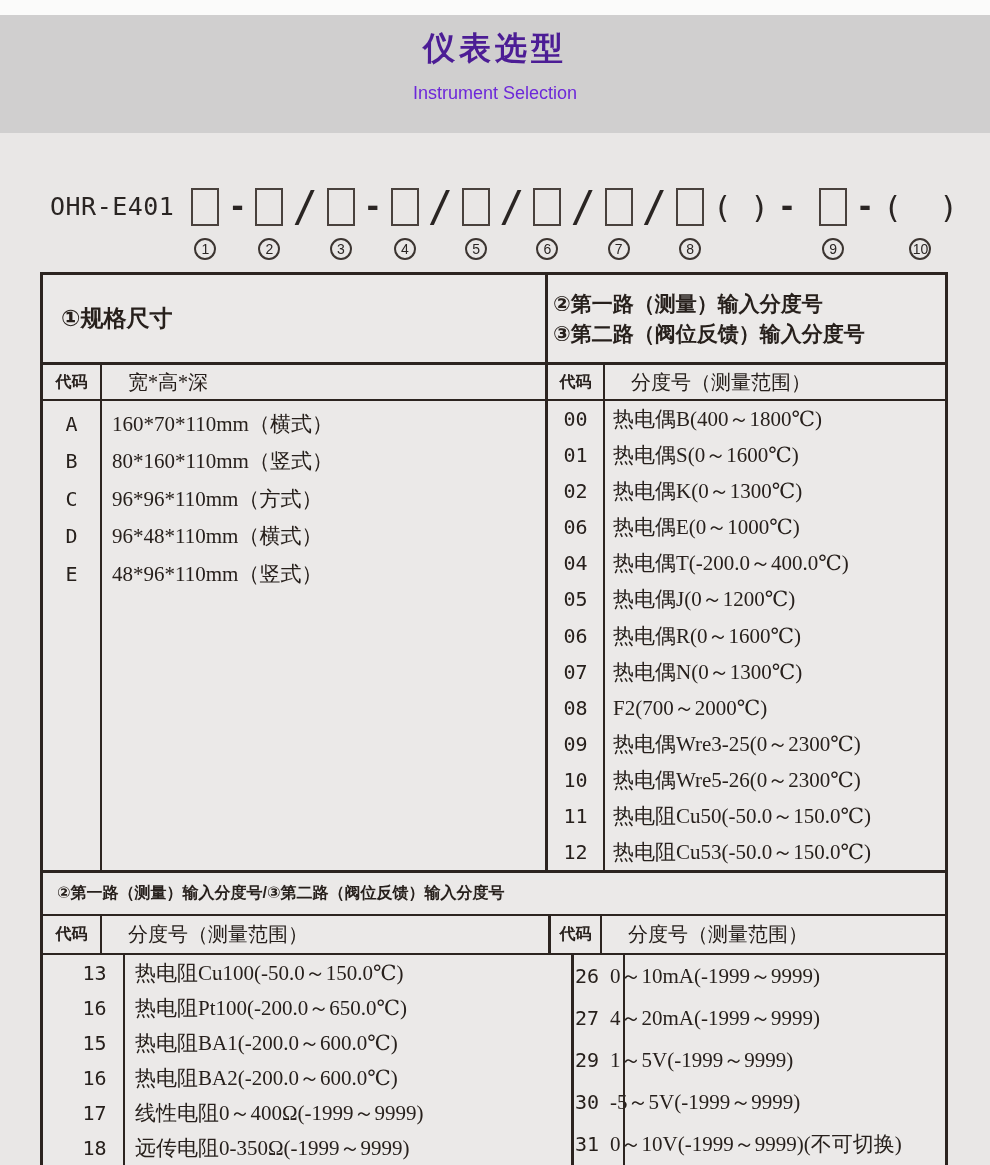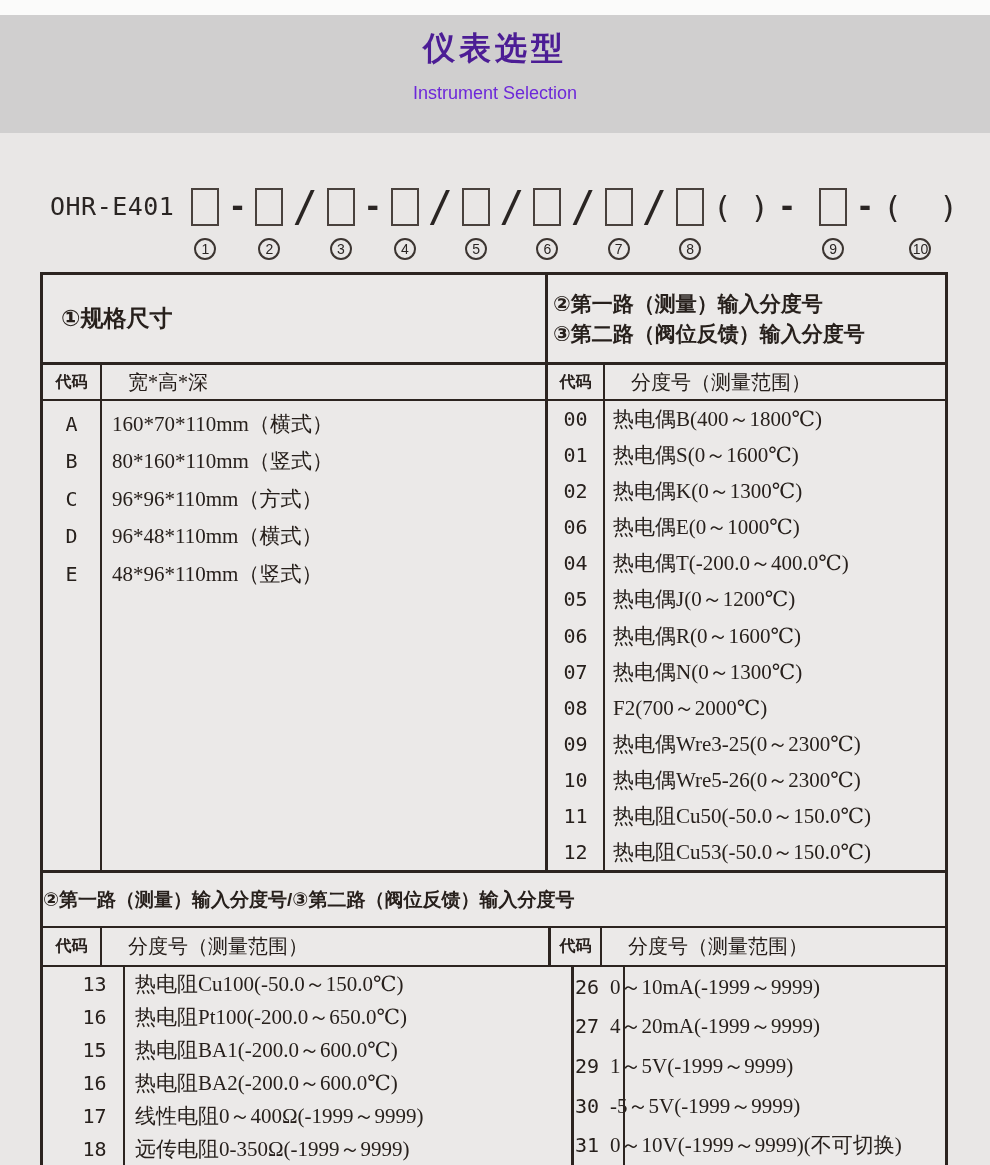--- a/index.html
+++ b/index.html
@@ -108,22 +108,22 @@
     font-size:20px;
   }
   .pane-tl .tcode{ width:57px; }
   .pane-tr .tcode{ width:55px; }
   .pane-bl .tcode{ width:57px; }
   .pane-br .tcode{ width:26px; }
   .tdesc{ flex:1; padding-left:12px; font-size:21px; white-space:nowrap; }
   .pane-tr .tdesc, .pane-br .tdesc{ padding-left:10px; }
 
   .r4{
-    height:55px; border-bottom:2px solid var(--border);
-    display:flex; align-items:center; font-size:19px;
+    height:43px; border-bottom:2px solid var(--border);
+    display:flex; align-items:center; padding-left:14px; font-size:16px;
   }
   .r5{ height:39px; border-bottom:2px solid var(--border); display:flex; }
   .r5-left{ width:508px; border-right:3px solid var(--border); display:flex; }
   .r5-right{ flex:1; display:flex; }
   .r6{ flex:1; display:flex;padding-left:23px; }
 </style>
 </head>
 <body>
 
 <div class="top-strip"></div>

